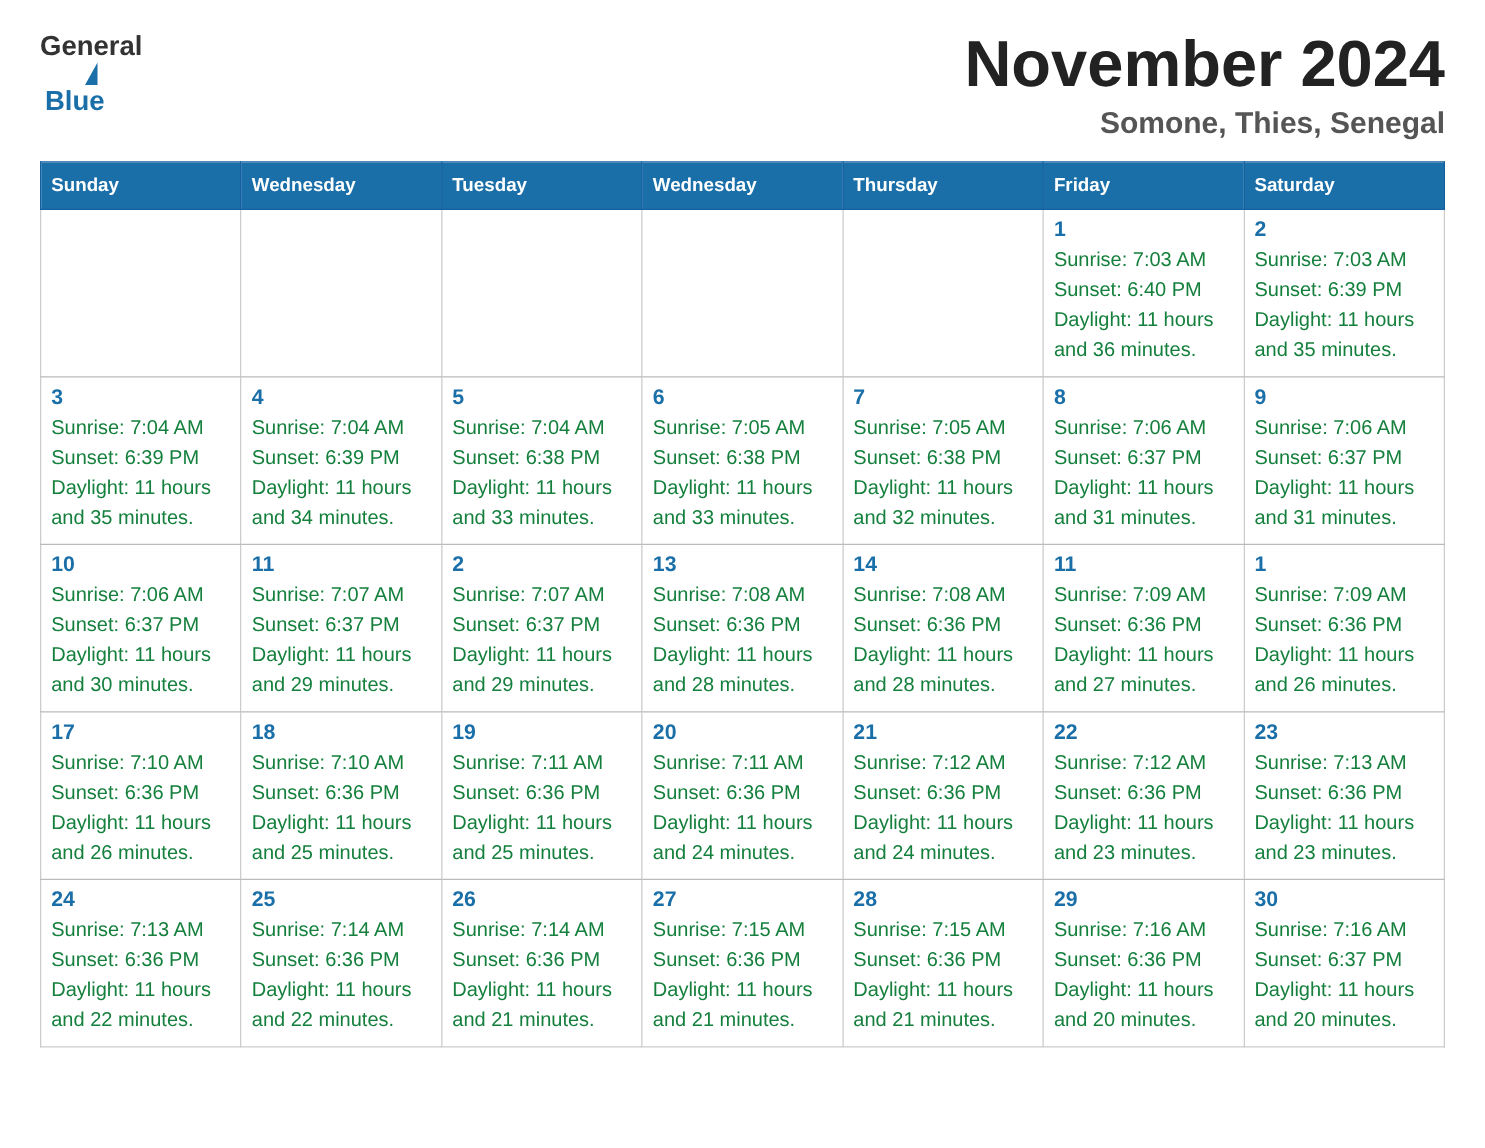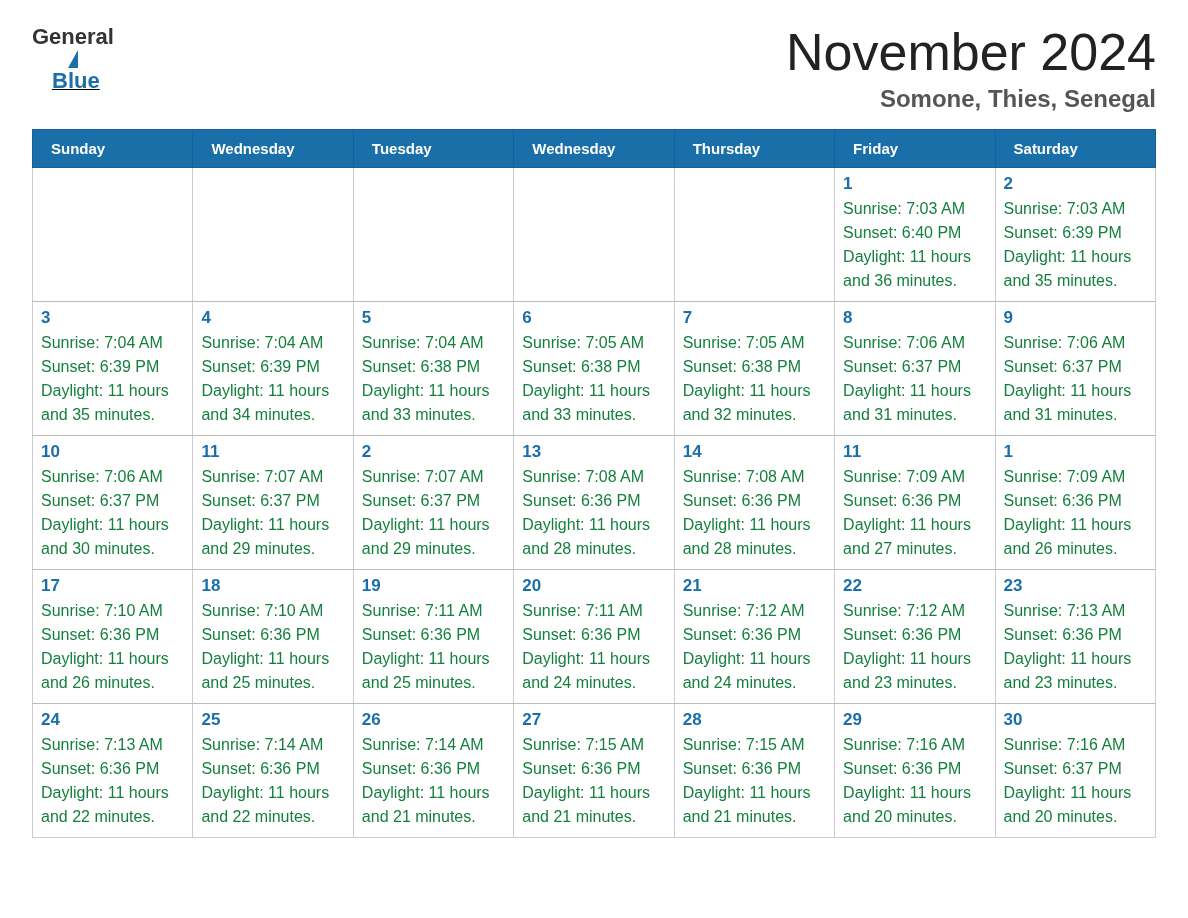--- a/index.html
+++ b/index.html
@@ -42,39 +42,39 @@
     .logo-blue {
       color: #1a6fa8;
       font-size: 22px;
       font-weight: bold;
     }
     .title-area {
       text-align: right;
     }
     .month-title {
       font-size: 52px;
-      font-weight: 400;
+      font-weight: 700;
       color: #222;
       line-height: 1.1;
     }
     .location-title {
       font-size: 24px;
       color: #555;
       font-weight: 700;
       margin-top: 4px;
     }
     .calendar-table {
       width: 100%;
       border-collapse: collapse;
       border: 1px solid #999;
     }
     .calendar-table th {
       background-color: #1a6fa8;
       color: #fff;
-      padding: 10px 18px;
+      padding: 10px 8px;
       font-size: 15px;
       font-weight: 600;
       border: 1px solid #1560a0;
       text-align: left;
     }
     .calendar-table td {
       vertical-align: top;
       padding: 6px 8px 8px 8px;
       border: 1px solid #ccc;
       width: 14.28%;
@@ -102,21 +102,21 @@
   </style>
 </head>
 <body>
 
 <div class="header-area">
   <div class="logo-area">
     <div class="logo-text">
       <span class="logo-general">General</span>
       <span class="logo-triangle"></span>
     </div>
-    <div style="margin-left:20px;text-decoration:underline;">
+    <div style="margin-left:4px;">
       <span class="logo-blue">Blue</span>
     </div>
   </div>
   <div class="title-area">
     <div class="month-title">November 2024</div>
     <div class="location-title">Somone, Thies, Senegal</div>
   </div>
 </div>
 
 <table class="calendar-table">

